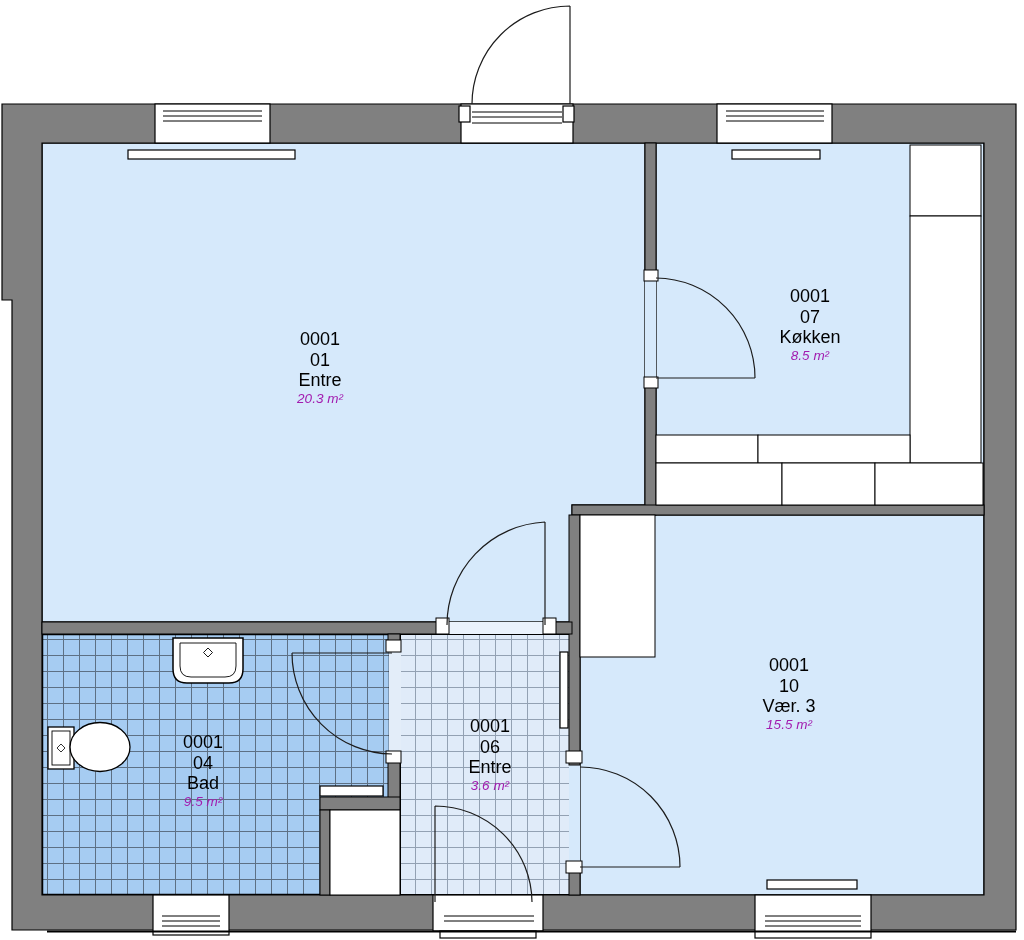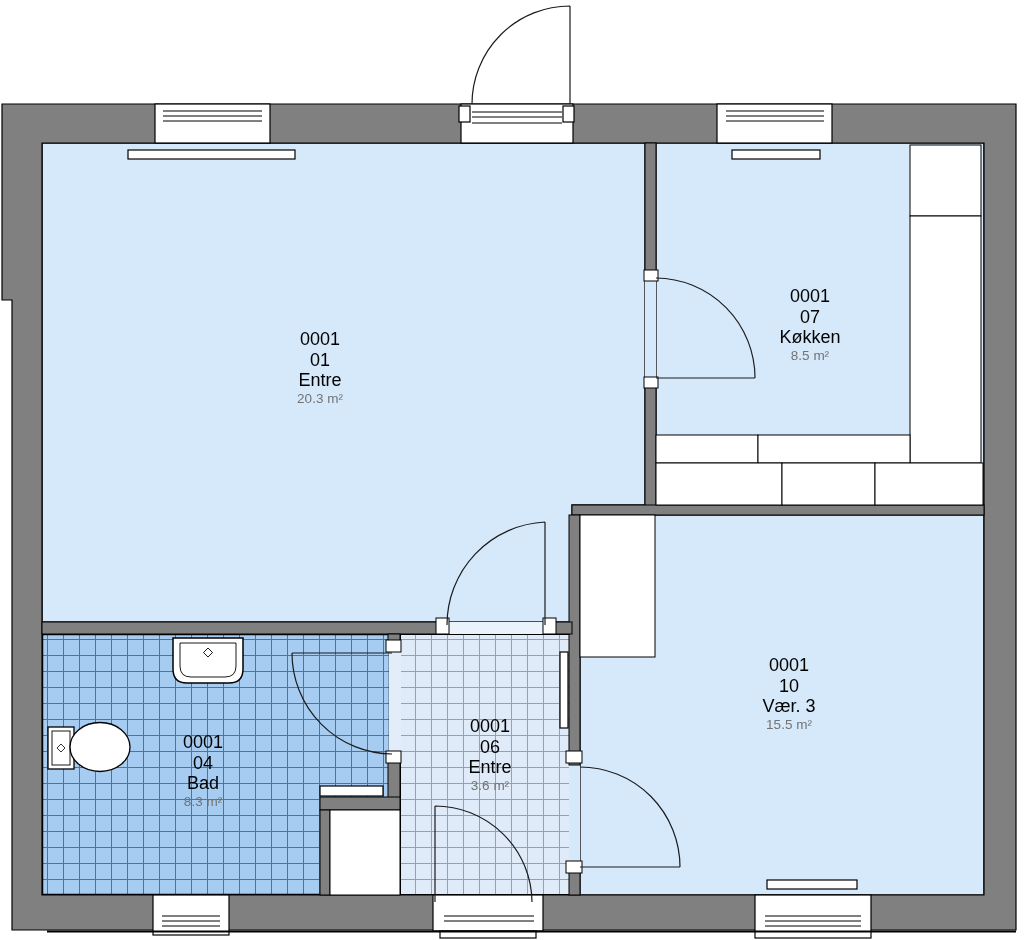--- a/index.html
+++ b/index.html
@@ -14,21 +14,21 @@
   .room-label{
     position:absolute;
     transform:translateX(-50%);
     text-align:center;
     color:#000;
     font-size:18px;
     line-height:20.5px;
     white-space:nowrap;
   }
   .room-label span{display:block;}
-  .room-label .area{font-size:13.5px;line-height:16px;color:#737373;}
+  .room-label .area{font-size:13.5px;line-height:16px;color:#a21caf;font-style:italic;}
 </style>
 </head>
 <body>
 
 <div id="plan">
 
 <svg width="1024" height="940" viewBox="0 0 1024 940">
   <defs>
     <pattern id="tileBad" width="16" height="16" patternUnits="userSpaceOnUse">
       <rect width="16" height="16" fill="#a6ccf2"></rect>
@@ -183,16 +183,16 @@
   <span>0001</span>
   <span>06</span>
   <span>Entre</span>
   <span class="area">3.6 m²</span>
 </div>
 
 <div class="room-label" style="left:203px; top:732px;">
   <span>0001</span>
   <span>04</span>
   <span>Bad</span>
-  <span class="area">8.3 m²</span>
+  <span class="area">9.5 m²</span>
 </div>
 
 </div>
 
 </body></html>

